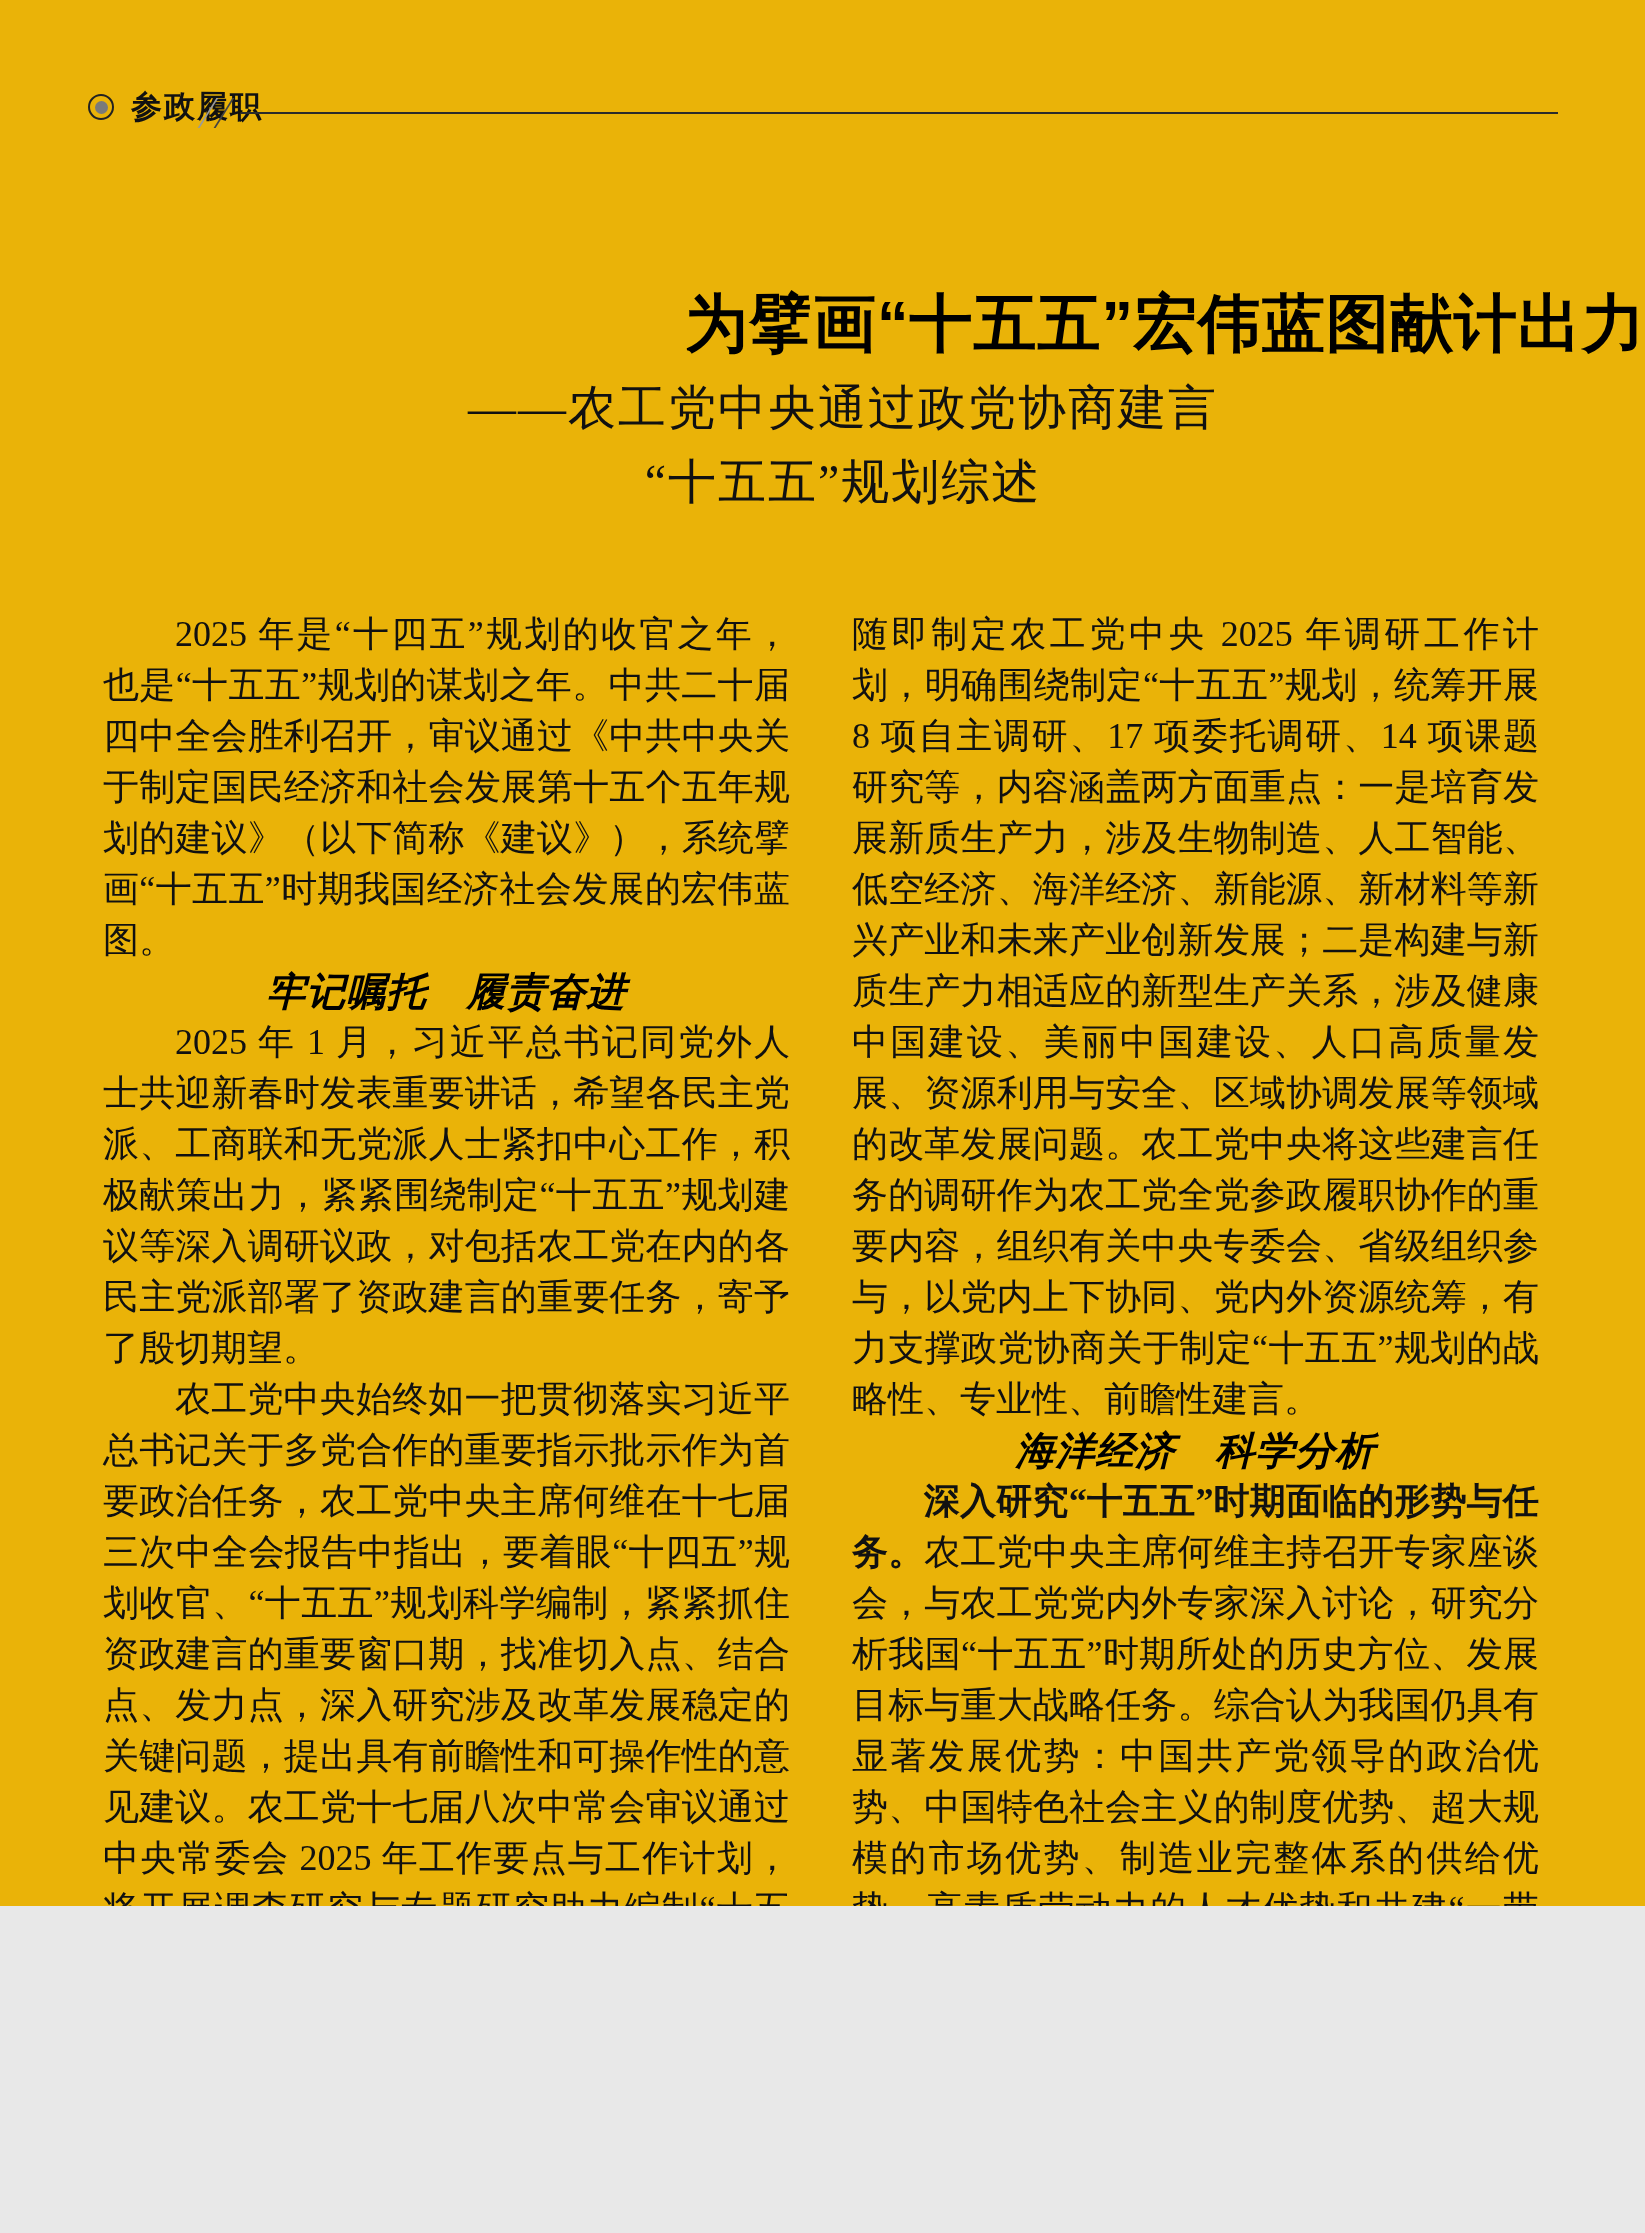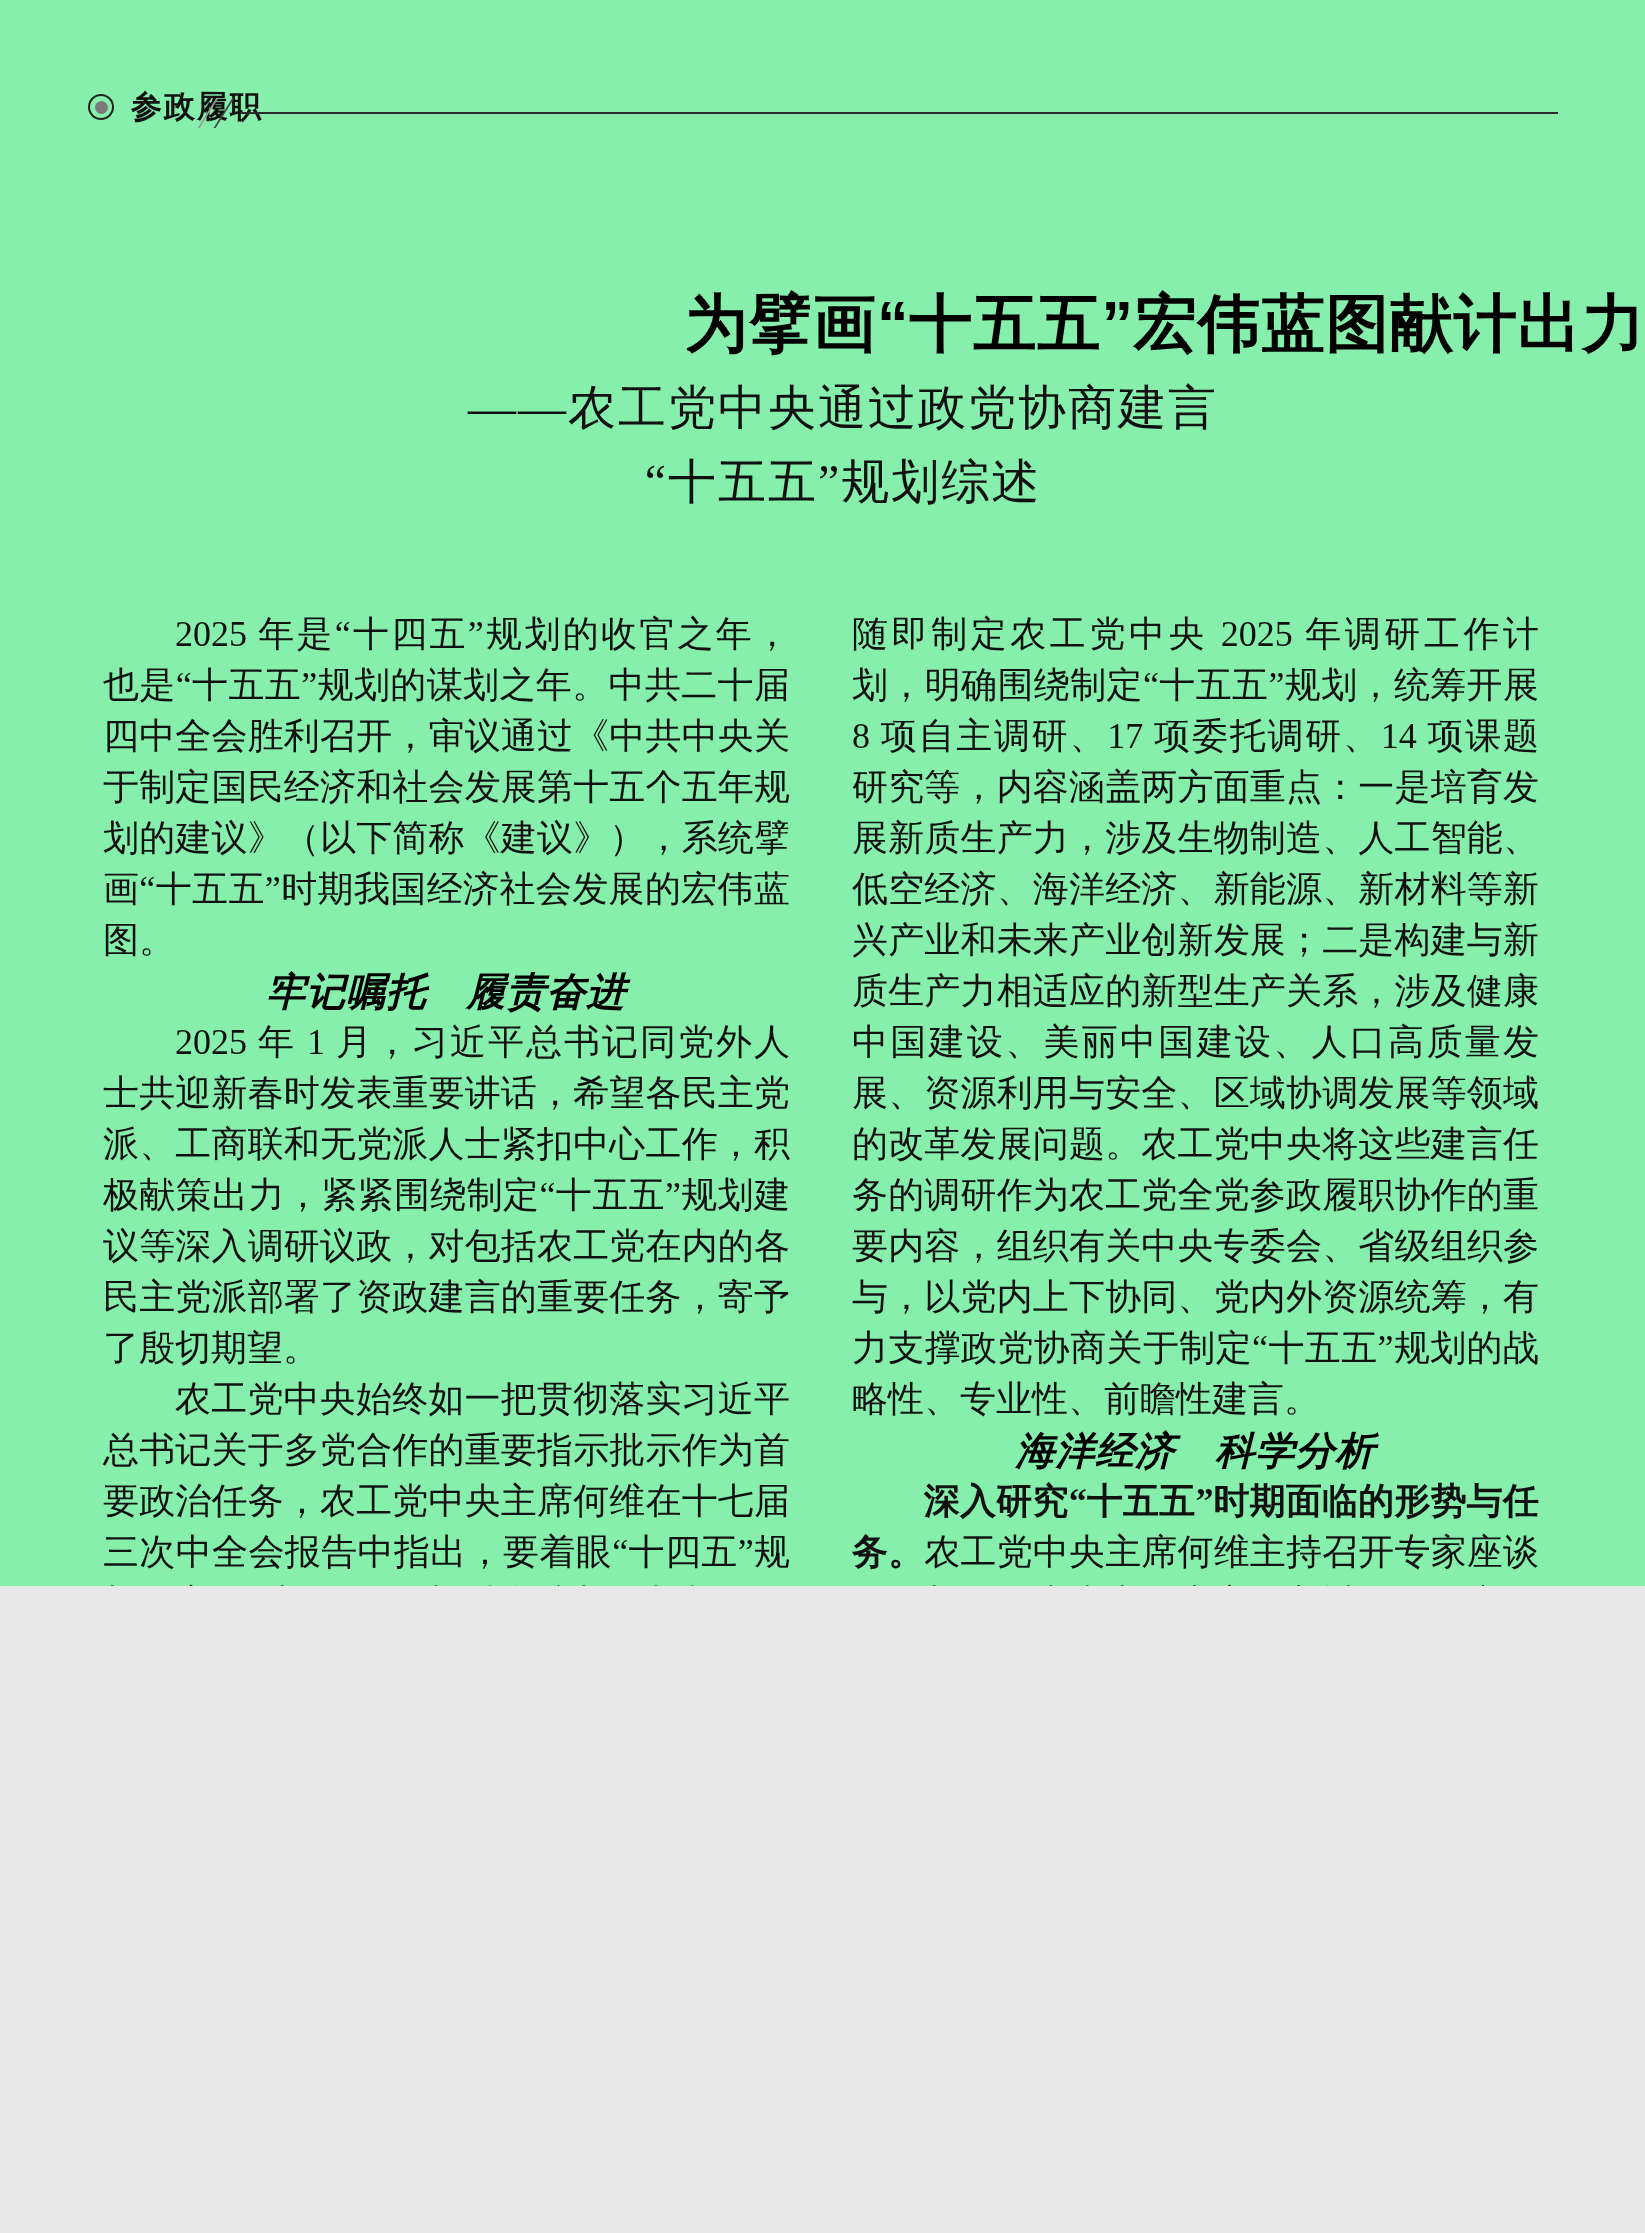--- a/index.html
+++ b/index.html
@@ -1,19 +1,19 @@
 <!DOCTYPE html>
 <html><head>
 <meta charset="utf-8">
 <style>
   html,body{margin:0;padding:0;background:#e8e8e8;}
   .page{
     position:relative;
-    width:1646px;height:1586px;
-    background:#86efac;
+    width:1646px;height:1906px;
+    background:#eab308;
     overflow:hidden;
     font-family:"Liberation Serif","DejaVu Serif",serif;
     color:#1a1a1a;
   }
   
   .page-header{position:absolute;top:0;left:0;width:100%;height:139px;}
   .bullet-icon{
     position:absolute;left:88px;top:94px;
     width:22px;height:22px;border-radius:50%;
     border:2px solid #222;

